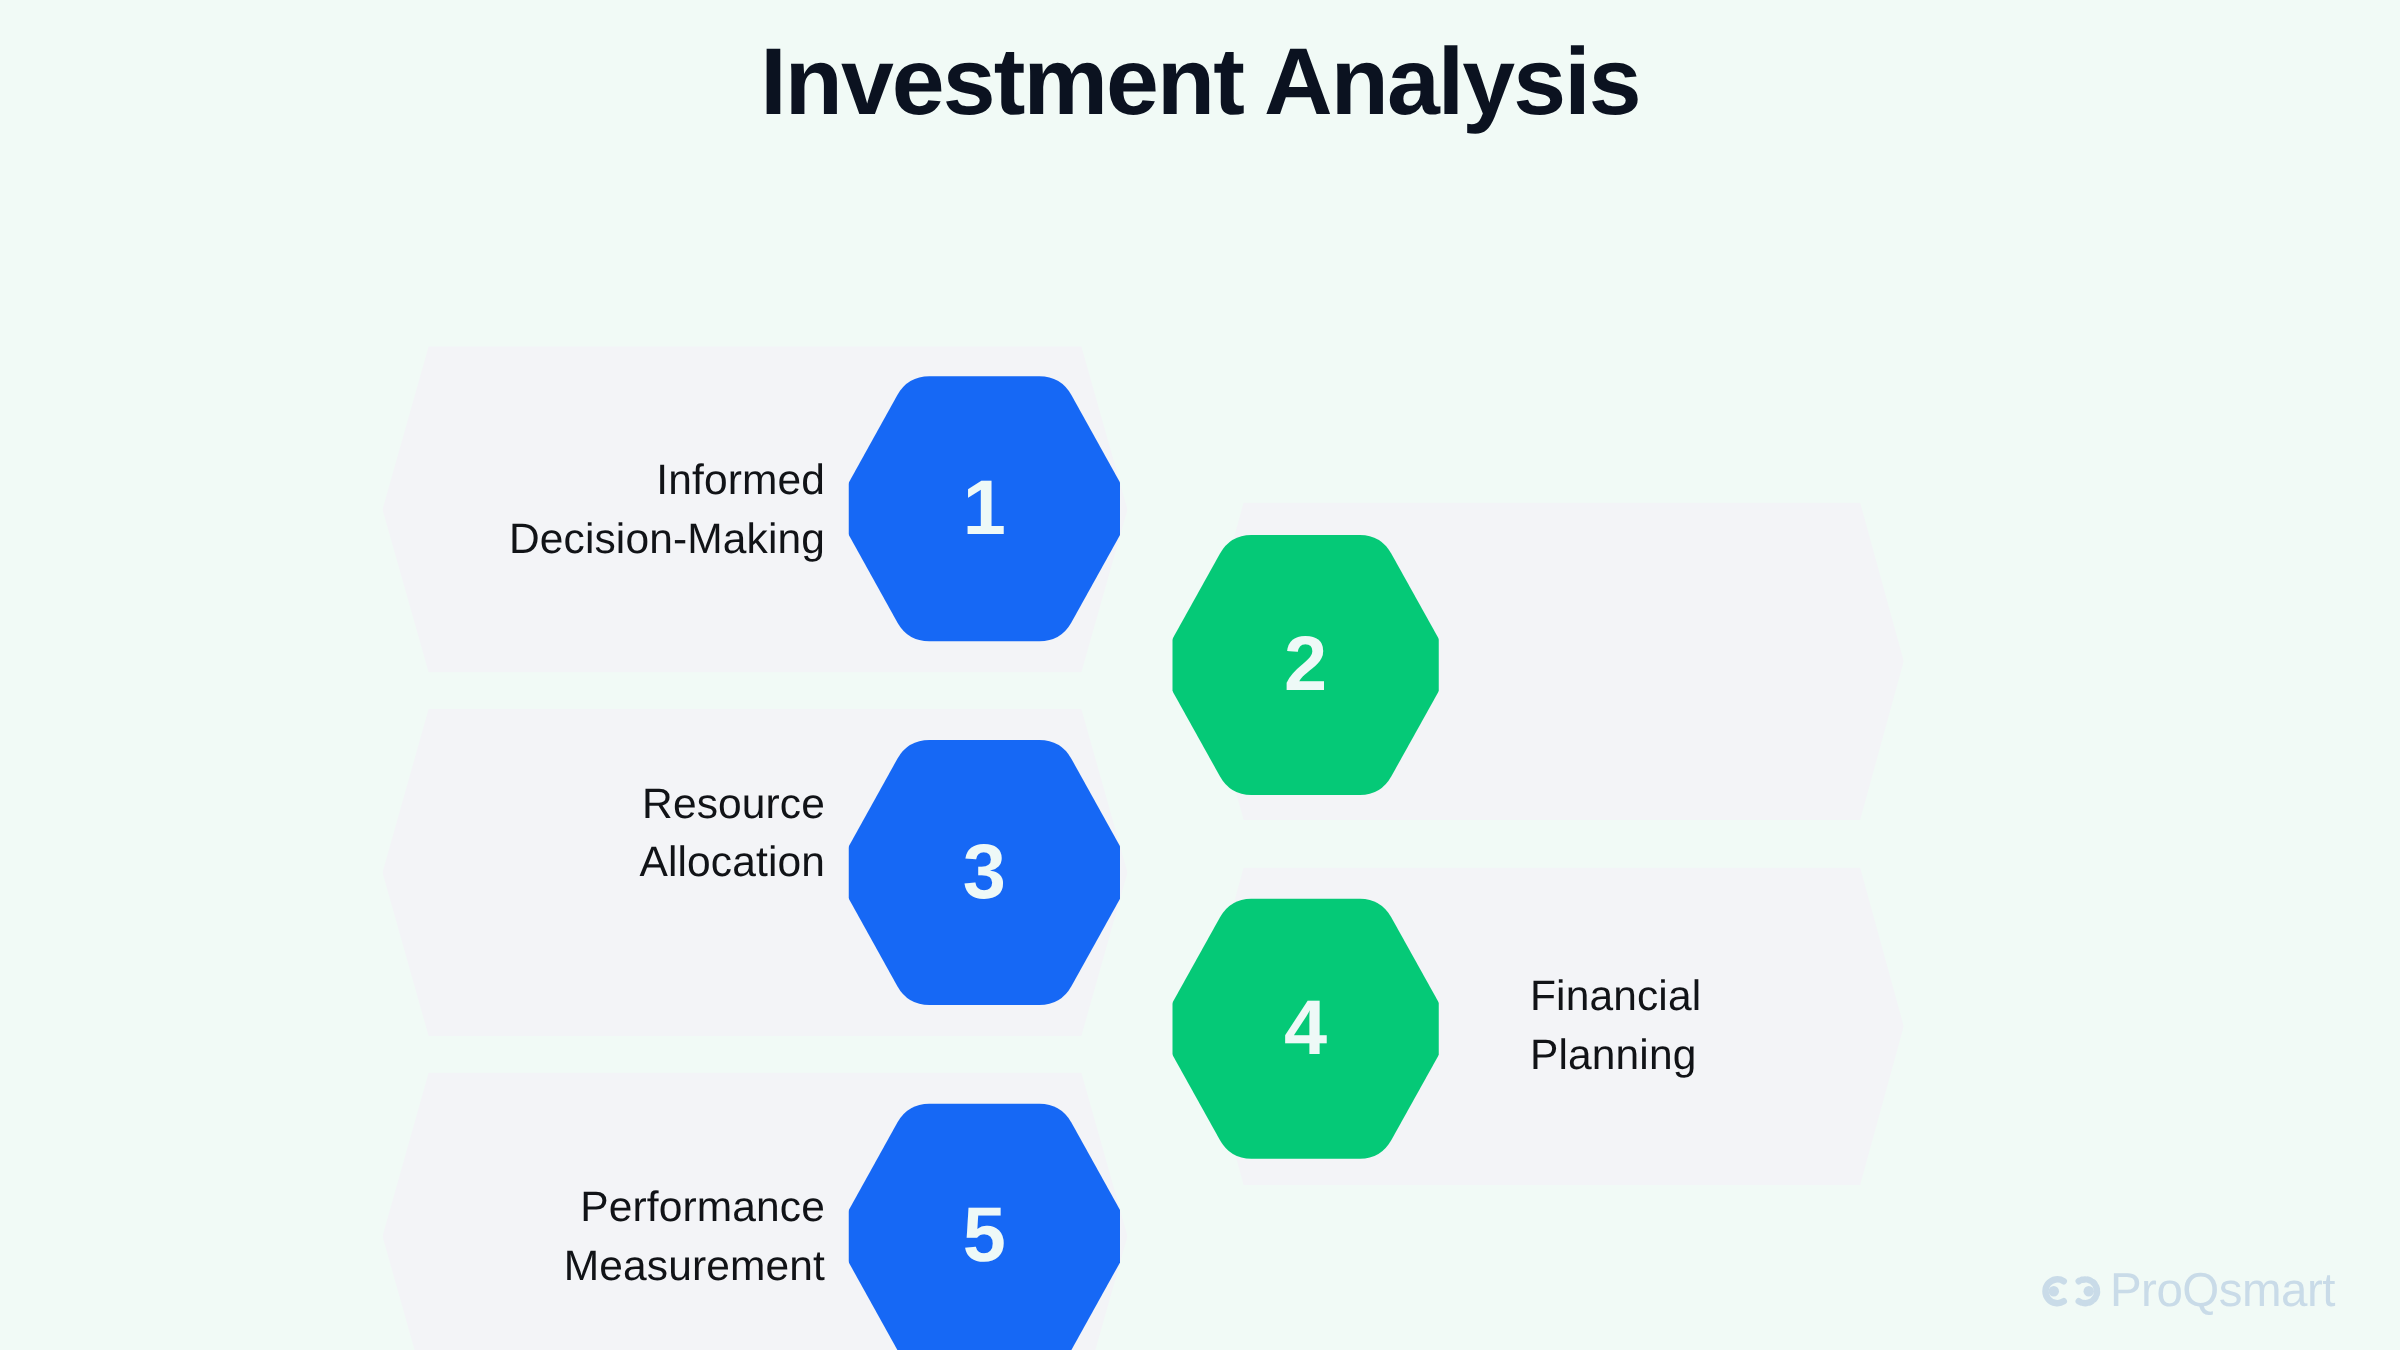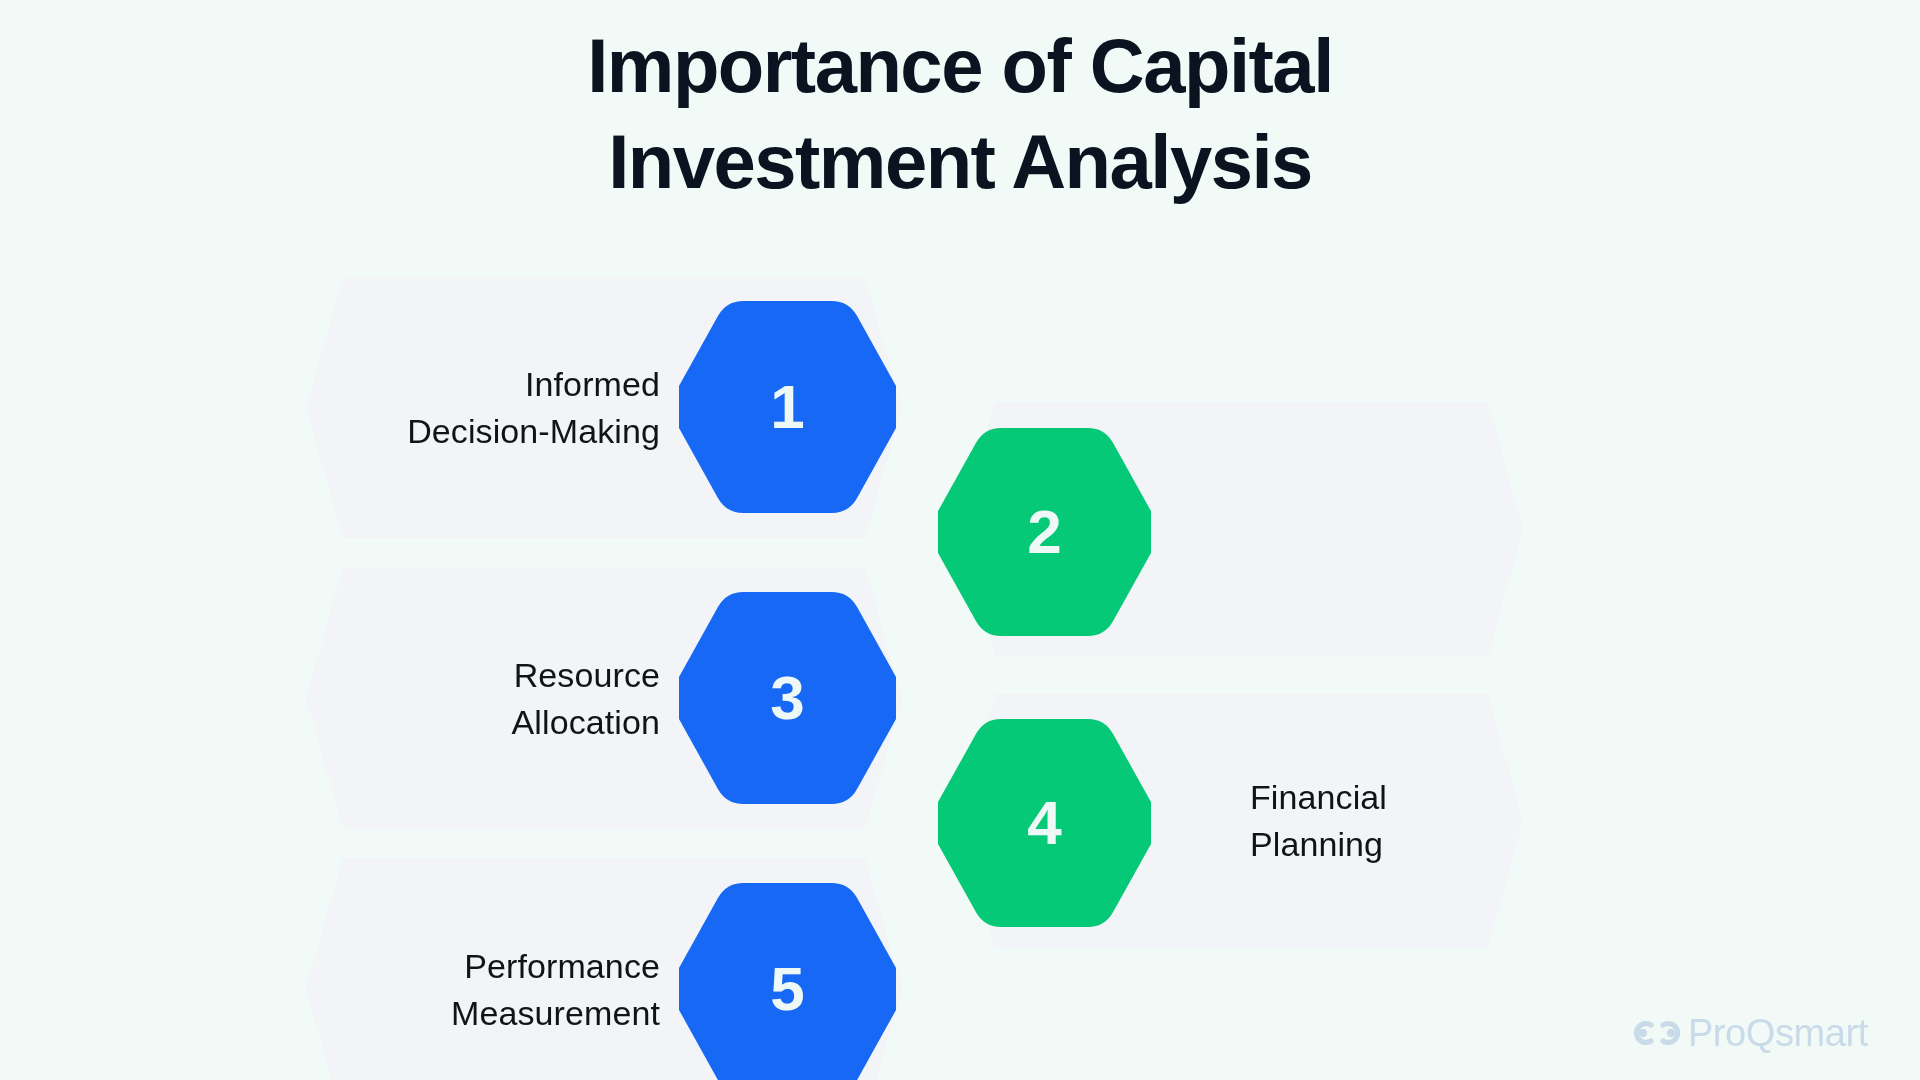--- a/index.html
+++ b/index.html
@@ -103,21 +103,20 @@
     font-size:38px;
     line-height:38px;
     color:#c9dbe8;
     letter-spacing:-0.4px;
   }
 </style>
 </head>
 <body>
 
 <div class="title-wrap">
-  <div class="title-line">Importance of Capital</div>
   <div class="title-line">Investment Analysis</div>
 </div>
 
 <div class="diagram">
 
   <div class="panel" style="left:306px; top:243px; width:596px; height:261px;"></div>
   <div class="panel-label align-right" style="left:380px; top:327px; width:280px;">Informed
 Decision-Making</div>
   <div class="hex" style="left:679px; top:258px; width:217px; height:230px;">
     <svg viewBox="0 0 217 230">
@@ -128,31 +127,31 @@
 
   <div class="panel" style="left:960px; top:368px; width:563px; height:254px;"></div>
   <div class="hex" style="left:938px; top:385px; width:213px; height:226px;">
     <svg viewBox="0 0 213 226">
       <path d="M 91.5 3.2 Q 106.5 -4.0 121.5 3.2 L 195.5 44.4 Q 210.5 52.8 210.5 69.5 L 210.5 156.5 Q 210.5 173.2 195.5 181.6 L 121.5 222.8 Q 106.5 230.0 91.5 222.8 L 17.5 181.6 Q 2.5 173.2 2.5 156.5 L 2.5 69.5 Q 2.5 52.8 17.5 44.4 Z" fill="#05c977" transform="rotate(90 106.5 113)"></path>
     </svg>
     <span class="hex-num">2</span>
   </div>
 
   <div class="panel" style="left:306px; top:533px; width:596px; height:262px;"></div>
-  <div class="panel-label align-right" style="left:380px; top:618px; width:280px;">Resource
+  <div class="panel-label align-right" style="left:380px; top:586px; width:280px;">Resource
 Allocation</div>
   <div class="hex" style="left:679px; top:549px; width:217px; height:230px;">
     <svg viewBox="0 0 217 230">
       <path d="M 93.5 3.2 Q 108.5 -4.0 123.5 3.2 L 199.5 45.4 Q 214.5 53.8 214.5 71.0 L 214.5 159.0 Q 214.5 176.2 199.5 184.6 L 123.5 226.8 Q 108.5 234.0 93.5 226.8 L 17.5 184.6 Q 2.5 176.2 2.5 159.0 L 2.5 71.0 Q 2.5 53.8 17.5 45.4 Z" fill="#1668f5" transform="rotate(90 108.5 115)"></path>
     </svg>
     <span class="hex-num">3</span>
   </div>
 
   <div class="panel" style="left:960px; top:660px; width:563px; height:254px;"></div>
-  <div class="panel-label align-left" style="left:1250px; top:740px; width:300px;">Financial
+  <div class="panel-label align-left" style="left:1224px; top:740px; width:300px;">Financial
 Planning</div>
   <div class="hex" style="left:938px; top:676px; width:213px; height:226px;">
     <svg viewBox="0 0 213 226">
       <path d="M 91.5 3.2 Q 106.5 -4.0 121.5 3.2 L 195.5 44.4 Q 210.5 52.8 210.5 69.5 L 210.5 156.5 Q 210.5 173.2 195.5 181.6 L 121.5 222.8 Q 106.5 230.0 91.5 222.8 L 17.5 181.6 Q 2.5 173.2 2.5 156.5 L 2.5 69.5 Q 2.5 52.8 17.5 44.4 Z" fill="#05c977" transform="rotate(90 106.5 113)"></path>
     </svg>
     <span class="hex-num">4</span>
   </div>
 
   <div class="panel" style="left:306px; top:824px; width:596px; height:262px;"></div>
   <div class="panel-label align-right" style="left:360px; top:909px; width:300px;">Performance

